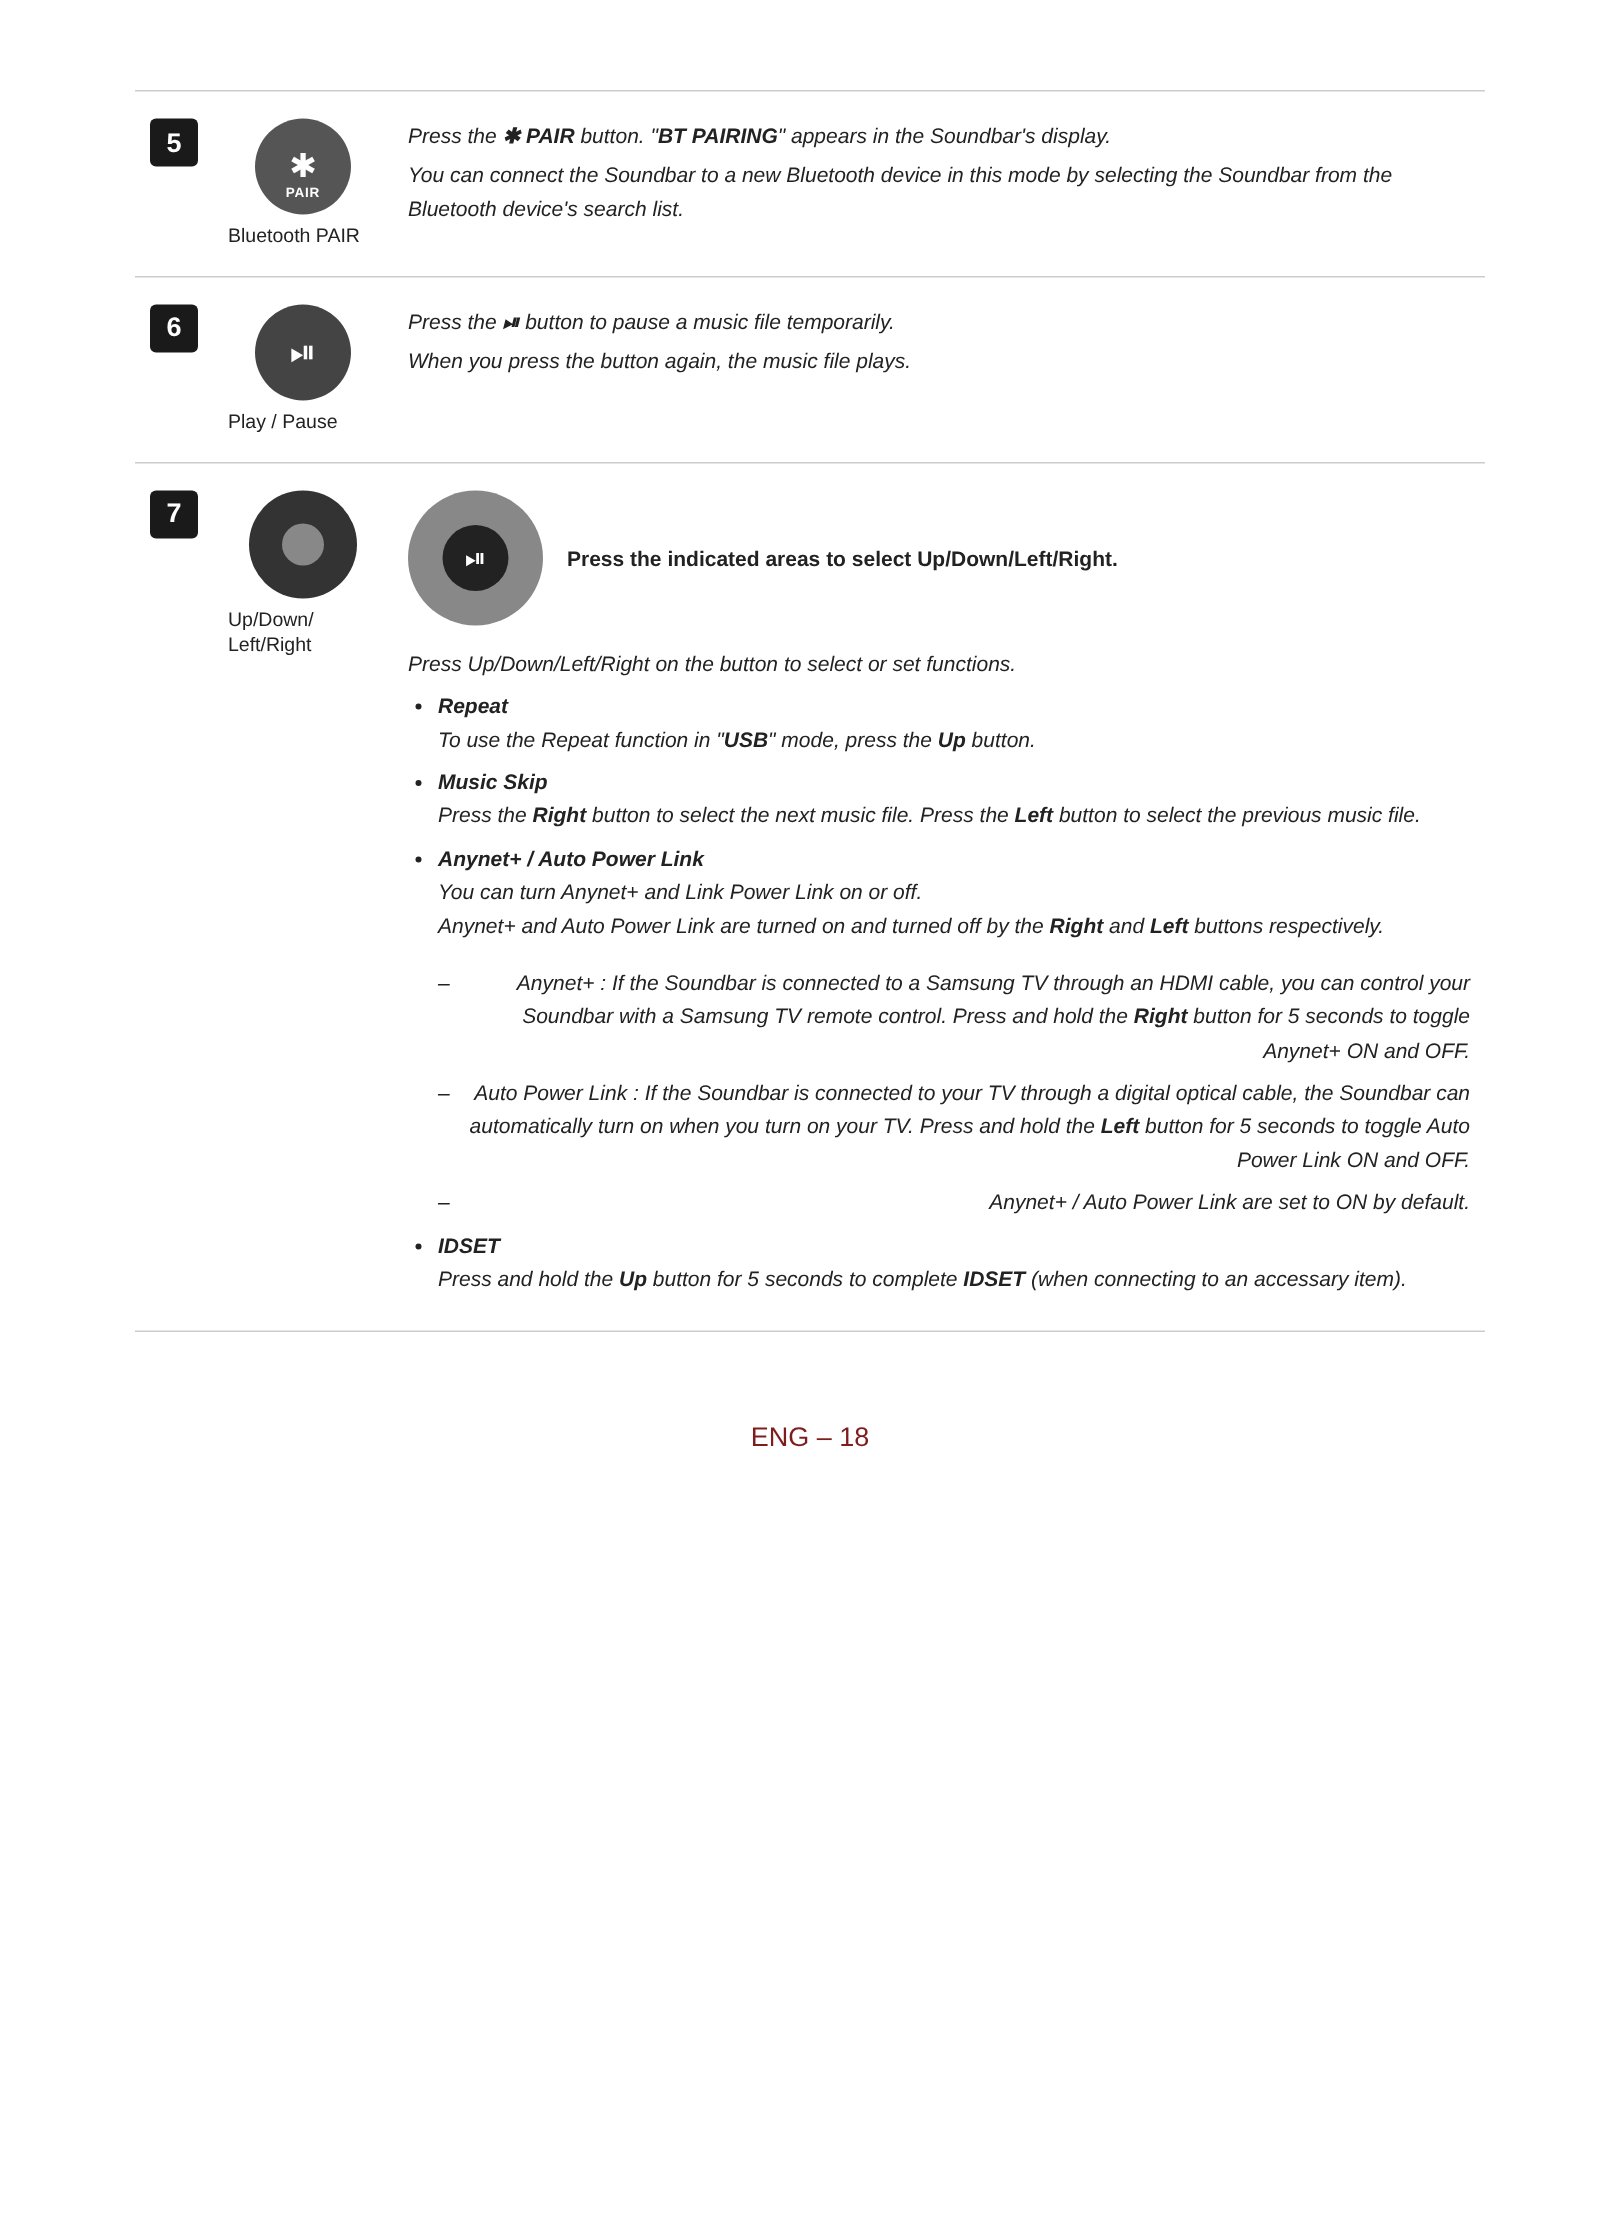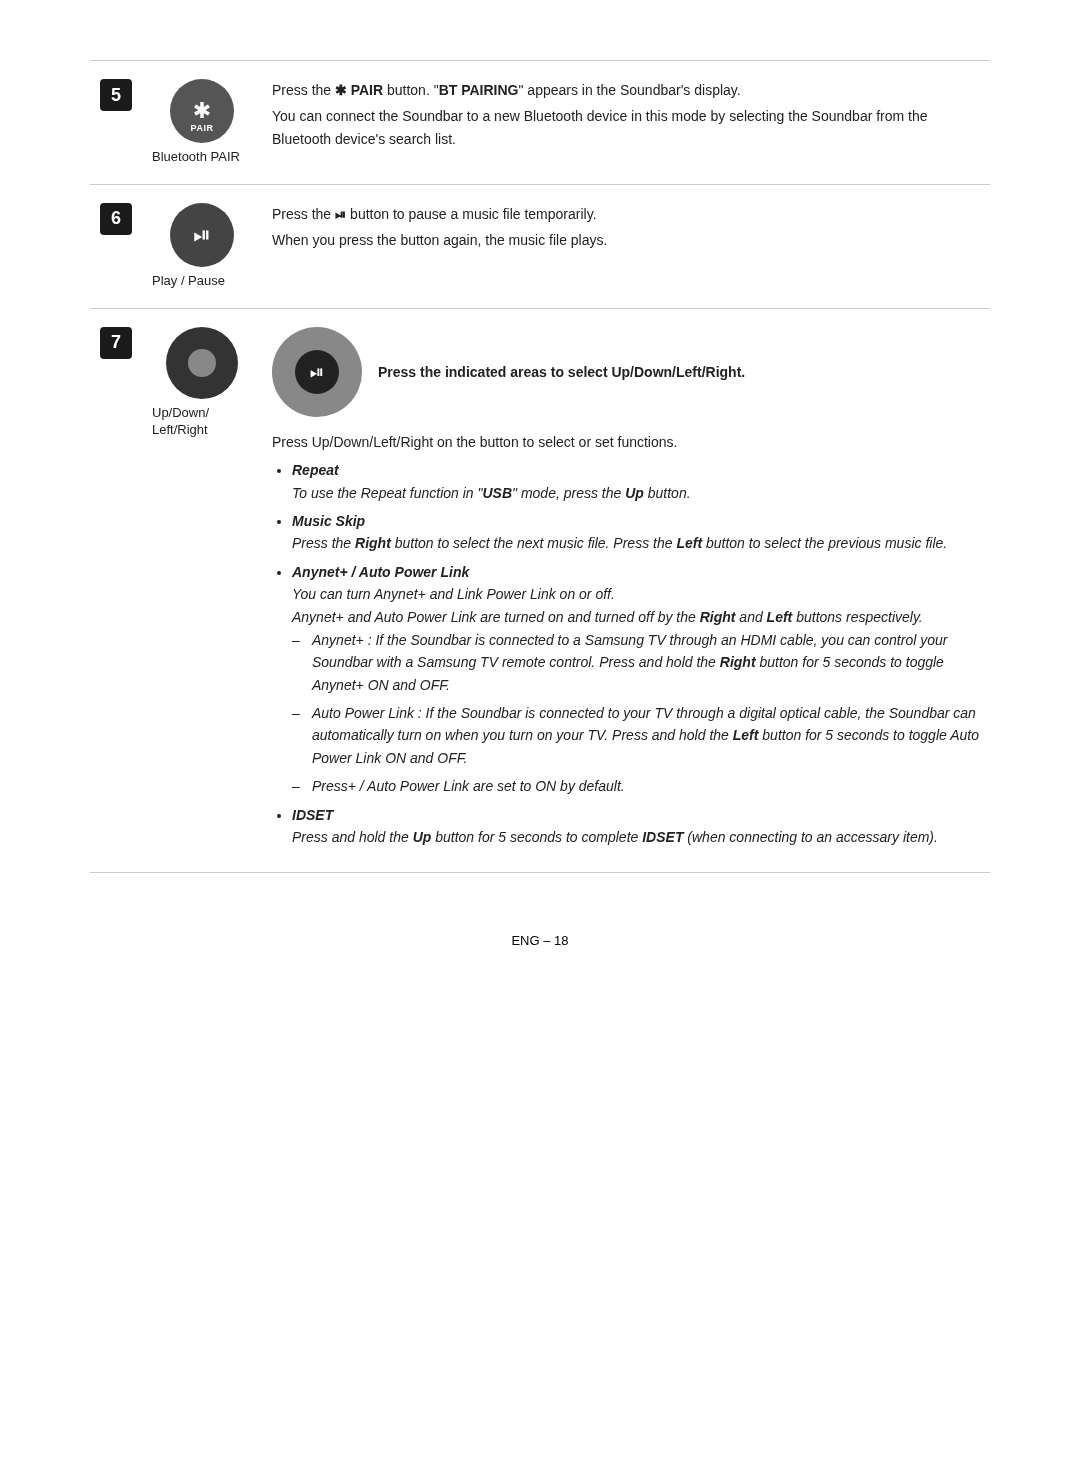--- a/index.html
+++ b/index.html
@@ -127,31 +127,32 @@
     .play-pause-icon {
       color: #fff;
       font-size: 22px;
       line-height: 1;
     }
     .bt-icon {
       color: #fff;
       font-size: 22px;
       line-height: 1;
     }
-    .desc-cell p { margin-bottom: 4px; }
+    .desc-cell p { margin-bottom: 4px; font-style: italic; }
     .desc-cell ul {
       list-style: disc;
       padding-left: 20px;
       margin-top: 6px;
     }
     .desc-cell ul li { margin-bottom: 6px; font-style: italic; }
     .desc-cell ul ul {
       list-style: none;
       padding-left: 0;
-      margin-top: 1px;
+      margin-top: 16px;
+      text-align: right;
     }
     .desc-cell ul ul li {
       padding-left: 20px;
       position: relative;
     }
     .desc-cell ul ul li::before {
       content: "–";
       position: absolute;
       left: 0;
     }
@@ -163,22 +164,22 @@
       margin-bottom: 14px;
     }
     .dpad-label-bold {
       font-weight: bold;
       font-size: 14px;
       text-align: right;
     }
     .page-footer {
       text-align: center;
       margin-top: 60px;
-      font-size: 13px;
-      color: #000000;
+      font-size: 18px;
+      color: #7f1d1d;
     }
   </style>
 </head>
 <body>
 
 <div class="page-wrapper">
   <table class="instruction-table">
     <tbody>
 
       <tr>
@@ -245,21 +246,21 @@
               <span class="bold">Music Skip</span><br>
               <span>Press the <span class="bold">Right</span> button to select the next music file. Press the <span class="bold">Left</span> button to select the previous music file.</span>
             </li>
             <li>
               <span class="bold">Anynet+ / Auto Power Link</span><br>
               <span>You can turn Anynet+ and Link Power Link on or off.</span><br>
               <span>Anynet+ and Auto Power Link are turned on and turned off by the <span class="bold">Right</span> and <span class="bold">Left</span> buttons respectively.</span>
               <ul>
                 <li>Anynet+ : If the Soundbar is connected to a Samsung TV through an HDMI cable, you can control your Soundbar with a Samsung TV remote control. Press and hold the <span class="bold">Right</span> button for 5 seconds to toggle Anynet+ ON and OFF.</li>
                 <li>Auto Power Link : If the Soundbar is connected to your TV through a digital optical cable, the Soundbar can automatically turn on when you turn on your TV. Press and hold the <span class="bold">Left</span> button for 5 seconds to toggle Auto Power Link ON and OFF.</li>
-                <li>Press+ / Auto Power Link are set to ON by default.</li>
+                <li>Anynet+ / Auto Power Link are set to ON by default.</li>
               </ul>
             </li>
             <li>
               <span class="bold">IDSET</span><br>
               <span>Press and hold the <span class="bold">Up</span> button for 5 seconds to complete <span class="bold">IDSET</span> (when connecting to an accessary item).</span>
             </li>
           </ul>
         </td>
       </tr>
     </tbody>

